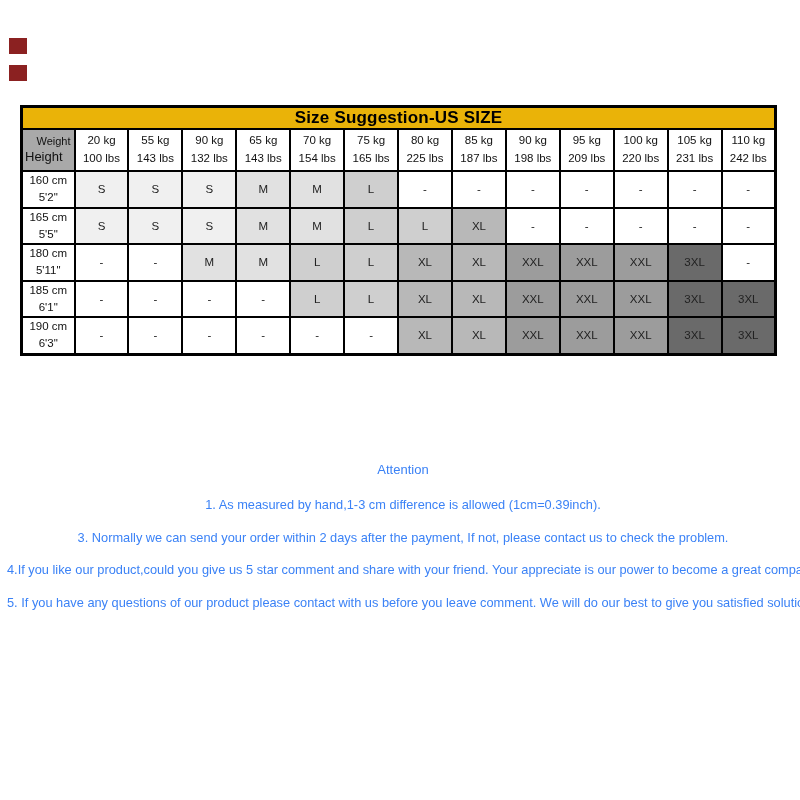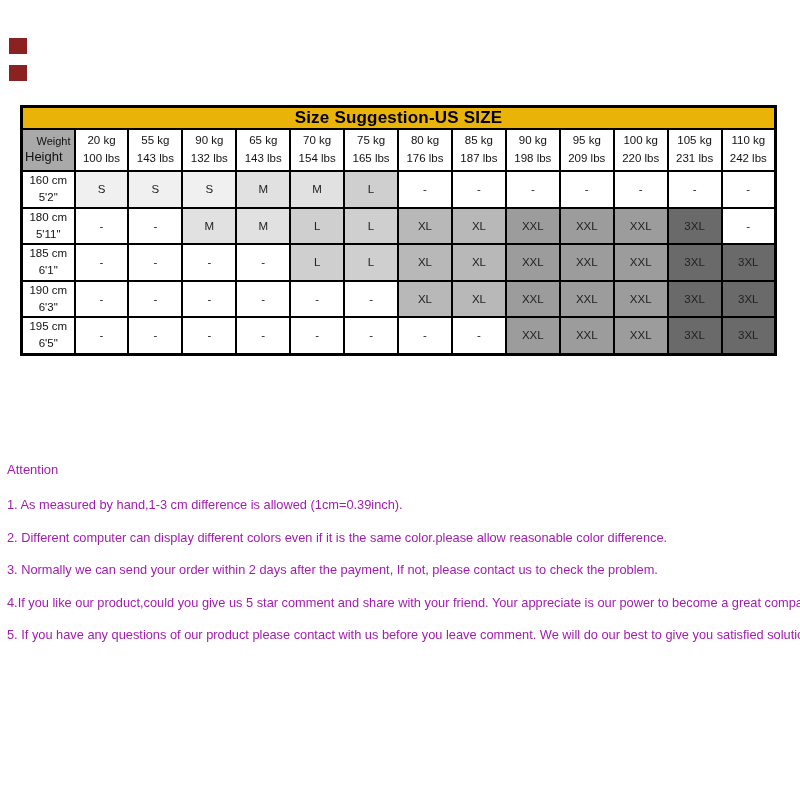--- a/index.html
+++ b/index.html
@@ -37,21 +37,21 @@
   }
   .corner-cell .w { position:absolute; top:3px; right:3px; font-size:11px; color:#111; }
   .corner-cell .h { position:absolute; bottom:3px; left:2px; font-size:13px; color:#111; }
   .row-label {
     background:#ffffff; font-weight:normal; font-size:11.5px; line-height:1.5; color:#111;
   }
   td.size-cell { height:32px; font-size:11.5px; color:#222; }
 
   .notes {
     position:absolute; left:7px; top:462px; width:792px;
-    font-size:12.8px; color:#a21caf;
+    font-size:12.8px; color:#3b82f6;text-align:center;
   }
   .notes .heading { margin:0 0 20px 0; font-size:13px; }
   .notes p.note { margin:0 0 17.5px 0; white-space:nowrap; }
 </style>
 </head>
 <body>
 
 <div id="red-mark-1" class="red-mark" style="background-color: rgb(139, 33, 33);"></div>
 <div id="red-mark-2" class="red-mark" style="background-color: rgb(139, 33, 33);"></div>
 
@@ -69,39 +69,55 @@
           <span class="w">Weight</span>
           <span class="h">Height</span>
         </th>
 
       <th><span>20 kg</span><br><span>100 lbs</span></th>
           <th><span>55 kg</span><br><span>143 lbs</span></th>
           <th><span>90 kg</span><br><span>132 lbs</span></th>
           <th><span>65 kg</span><br><span>143 lbs</span></th>
           <th><span>70 kg</span><br><span>154 lbs</span></th>
           <th><span>75 kg</span><br><span>165 lbs</span></th>
-          <th><span>80 kg</span><br><span>176 lbs</span></th>
+          <th><span>80 kg</span><br><span>225 lbs</span></th>
           <th><span>85 kg</span><br><span>187 lbs</span></th>
           <th><span>90 kg</span><br><span>198 lbs</span></th>
           <th><span>95 kg</span><br><span>209 lbs</span></th>
           <th><span>100 kg</span><br><span>220 lbs</span></th>
           <th><span>105 kg</span><br><span>231 lbs</span></th>
           <th><span>110 kg</span><br><span>242 lbs</span></th>
         </tr>
 
     <tr>
           <th class="row-label"><span>160 cm</span><br><span>5'2"</span></th>
           <td class="size-cell" style="background-color: rgb(240, 240, 240);">S</td>
           <td class="size-cell" style="background-color: rgb(240, 240, 240);">S</td>
           <td class="size-cell" style="background-color: rgb(240, 240, 240);">S</td>
           <td class="size-cell" style="background-color: rgb(225, 225, 225);">M</td>
           <td class="size-cell" style="background-color: rgb(225, 225, 225);">M</td>
           <td class="size-cell" style="background-color: rgb(207, 207, 207);">L</td>
           <td class="size-cell" style="background-color: rgb(255, 255, 255);">-</td>
           <td class="size-cell" style="background-color: rgb(255, 255, 255);">-</td>
+          <td class="size-cell" style="background-color: rgb(255, 255, 255);">-</td>
+          <td class="size-cell" style="background-color: rgb(255, 255, 255);">-</td>
+          <td class="size-cell" style="background-color: rgb(255, 255, 255);">-</td>
+          <td class="size-cell" style="background-color: rgb(255, 255, 255);">-</td>
+          <td class="size-cell" style="background-color: rgb(255, 255, 255);">-</td>
+        </tr>
+        <tr>
+          <th class="row-label"><span>165 cm</span><br><span>5'5"</span></th>
+          <td class="size-cell" style="background-color: rgb(240, 240, 240);">S</td>
+          <td class="size-cell" style="background-color: rgb(240, 240, 240);">S</td>
+          <td class="size-cell" style="background-color: rgb(240, 240, 240);">S</td>
+          <td class="size-cell" style="background-color: rgb(225, 225, 225);">M</td>
+          <td class="size-cell" style="background-color: rgb(225, 225, 225);">M</td>
+          <td class="size-cell" style="background-color: rgb(207, 207, 207);">L</td>
+          <td class="size-cell" style="background-color: rgb(207, 207, 207);">L</td>
+          <td class="size-cell" style="background-color: rgb(184, 184, 184);">XL</td>
           <td class="size-cell" style="background-color: rgb(255, 255, 255);">-</td>
           <td class="size-cell" style="background-color: rgb(255, 255, 255);">-</td>
           <td class="size-cell" style="background-color: rgb(255, 255, 255);">-</td>
           <td class="size-cell" style="background-color: rgb(255, 255, 255);">-</td>
           <td class="size-cell" style="background-color: rgb(255, 255, 255);">-</td>
         </tr>
         <tr>
           <th class="row-label"><span>180 cm</span><br><span>5'11"</span></th>
           <td class="size-cell" style="background-color: rgb(255, 255, 255);">-</td>
           <td class="size-cell" style="background-color: rgb(255, 255, 255);">-</td>
@@ -142,41 +158,24 @@
           <td class="size-cell" style="background-color: rgb(255, 255, 255);">-</td>
           <td class="size-cell" style="background-color: rgb(255, 255, 255);">-</td>
           <td class="size-cell" style="background-color: rgb(184, 184, 184);">XL</td>
           <td class="size-cell" style="background-color: rgb(184, 184, 184);">XL</td>
           <td class="size-cell" style="background-color: rgb(156, 156, 156);">XXL</td>
           <td class="size-cell" style="background-color: rgb(156, 156, 156);">XXL</td>
           <td class="size-cell" style="background-color: rgb(156, 156, 156);">XXL</td>
           <td class="size-cell" style="background-color: rgb(106, 106, 106);">3XL</td>
           <td class="size-cell" style="background-color: rgb(106, 106, 106);">3XL</td>
         </tr>
-        <tr>
-          <th class="row-label"><span>195 cm</span><br><span>6'5"</span></th>
-          <td class="size-cell" style="background-color: rgb(255, 255, 255);">-</td>
-          <td class="size-cell" style="background-color: rgb(255, 255, 255);">-</td>
-          <td class="size-cell" style="background-color: rgb(255, 255, 255);">-</td>
-          <td class="size-cell" style="background-color: rgb(255, 255, 255);">-</td>
-          <td class="size-cell" style="background-color: rgb(255, 255, 255);">-</td>
-          <td class="size-cell" style="background-color: rgb(255, 255, 255);">-</td>
-          <td class="size-cell" style="background-color: rgb(255, 255, 255);">-</td>
-          <td class="size-cell" style="background-color: rgb(255, 255, 255);">-</td>
-          <td class="size-cell" style="background-color: rgb(156, 156, 156);">XXL</td>
-          <td class="size-cell" style="background-color: rgb(156, 156, 156);">XXL</td>
-          <td class="size-cell" style="background-color: rgb(156, 156, 156);">XXL</td>
-          <td class="size-cell" style="background-color: rgb(106, 106, 106);">3XL</td>
-          <td class="size-cell" style="background-color: rgb(106, 106, 106);">3XL</td>
-        </tr>
       </tbody>
   </table>
 </div>
 
 <div class="notes">
   <p class="heading">Attention</p>
 
 <p class="note">1. As measured by hand,1-3 cm difference is allowed (1cm=0.39inch).</p>
-    <p class="note">2. Different computer can display different colors even if it is the same color.please allow reasonable color difference.</p>
     <p class="note">3. Normally we can send your order within 2 days after the payment, If not, please contact us to check the problem.</p>
     <p class="note">4.If you like our product,could you give us 5 star comment and share with your friend. Your appreciate is our power to become a great company.</p>
     <p class="note">5. If you have any questions of our product please contact with us before you leave comment. We will do our best to give you satisfied solution.</p>
   </div>
 
 </body></html>

